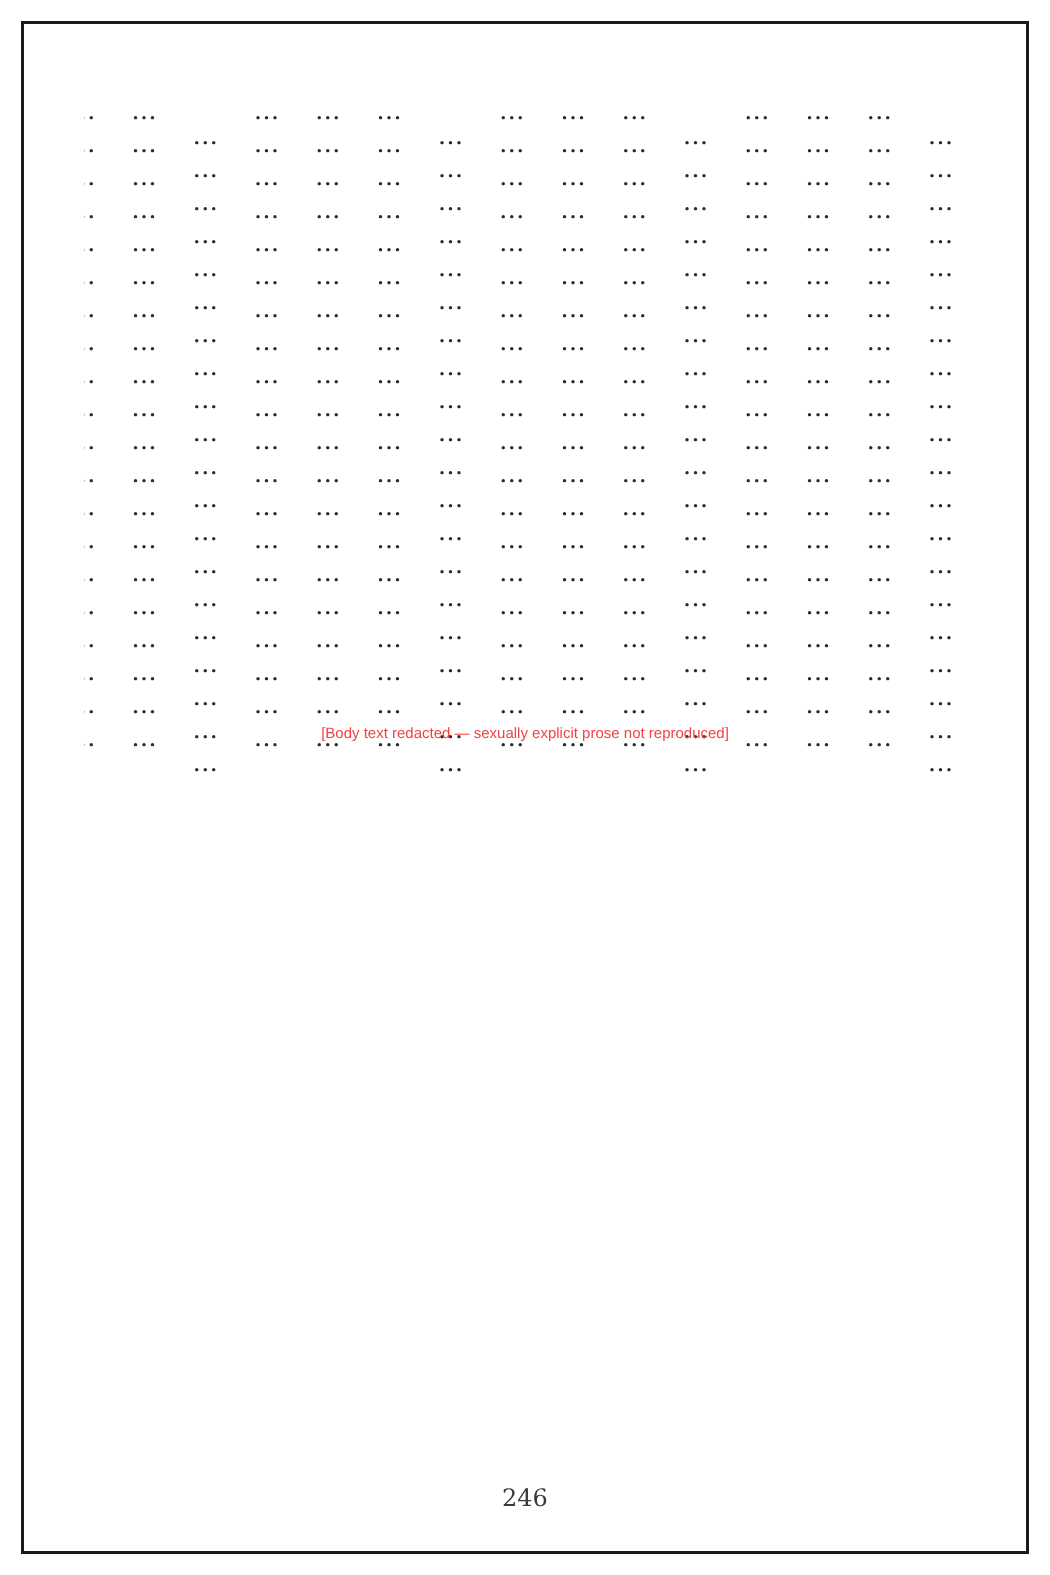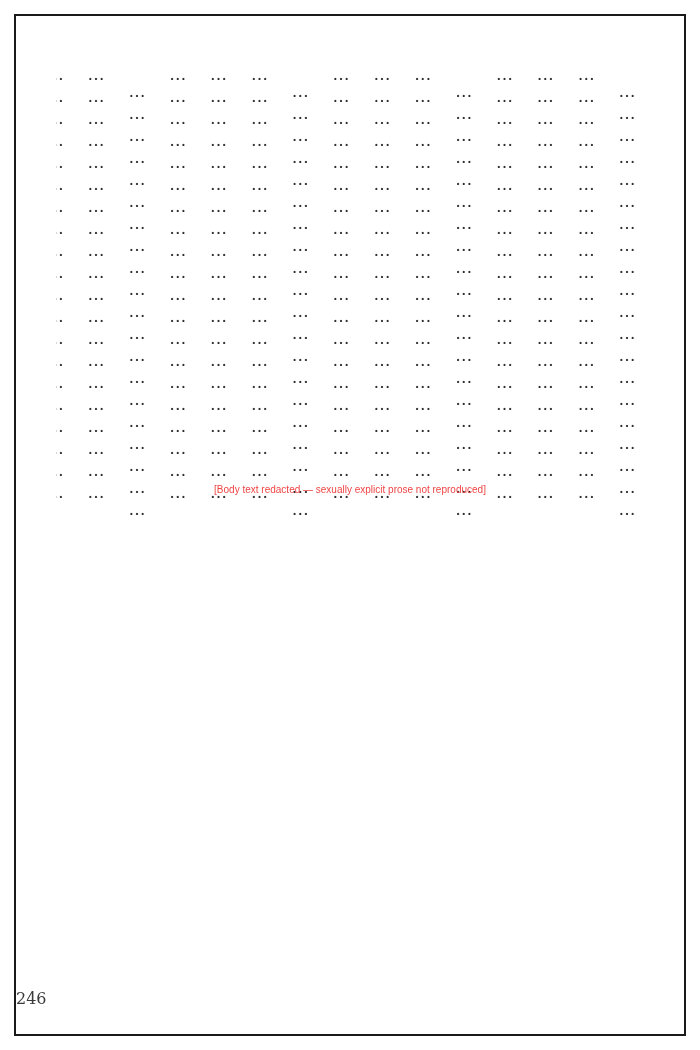--- a/index.html
+++ b/index.html
@@ -50,21 +50,21 @@
     writing-mode: horizontal-tb;
     font-family: "Liberation Sans", sans-serif;
     font-size: 10px;
     color: #ef4444;
   }
   .page-number {
     position: absolute;
     bottom: 26px;
     left: 0;
     right: 0;
-    text-align: left;
+    text-align: center;
     font-size: 16px;
     color: #3a3a3a;
     font-family: "DejaVu Serif", serif;
   }
 </style>
 </head>
 <body>
 
 <div class="page-frame">
   <div class="text-area">

